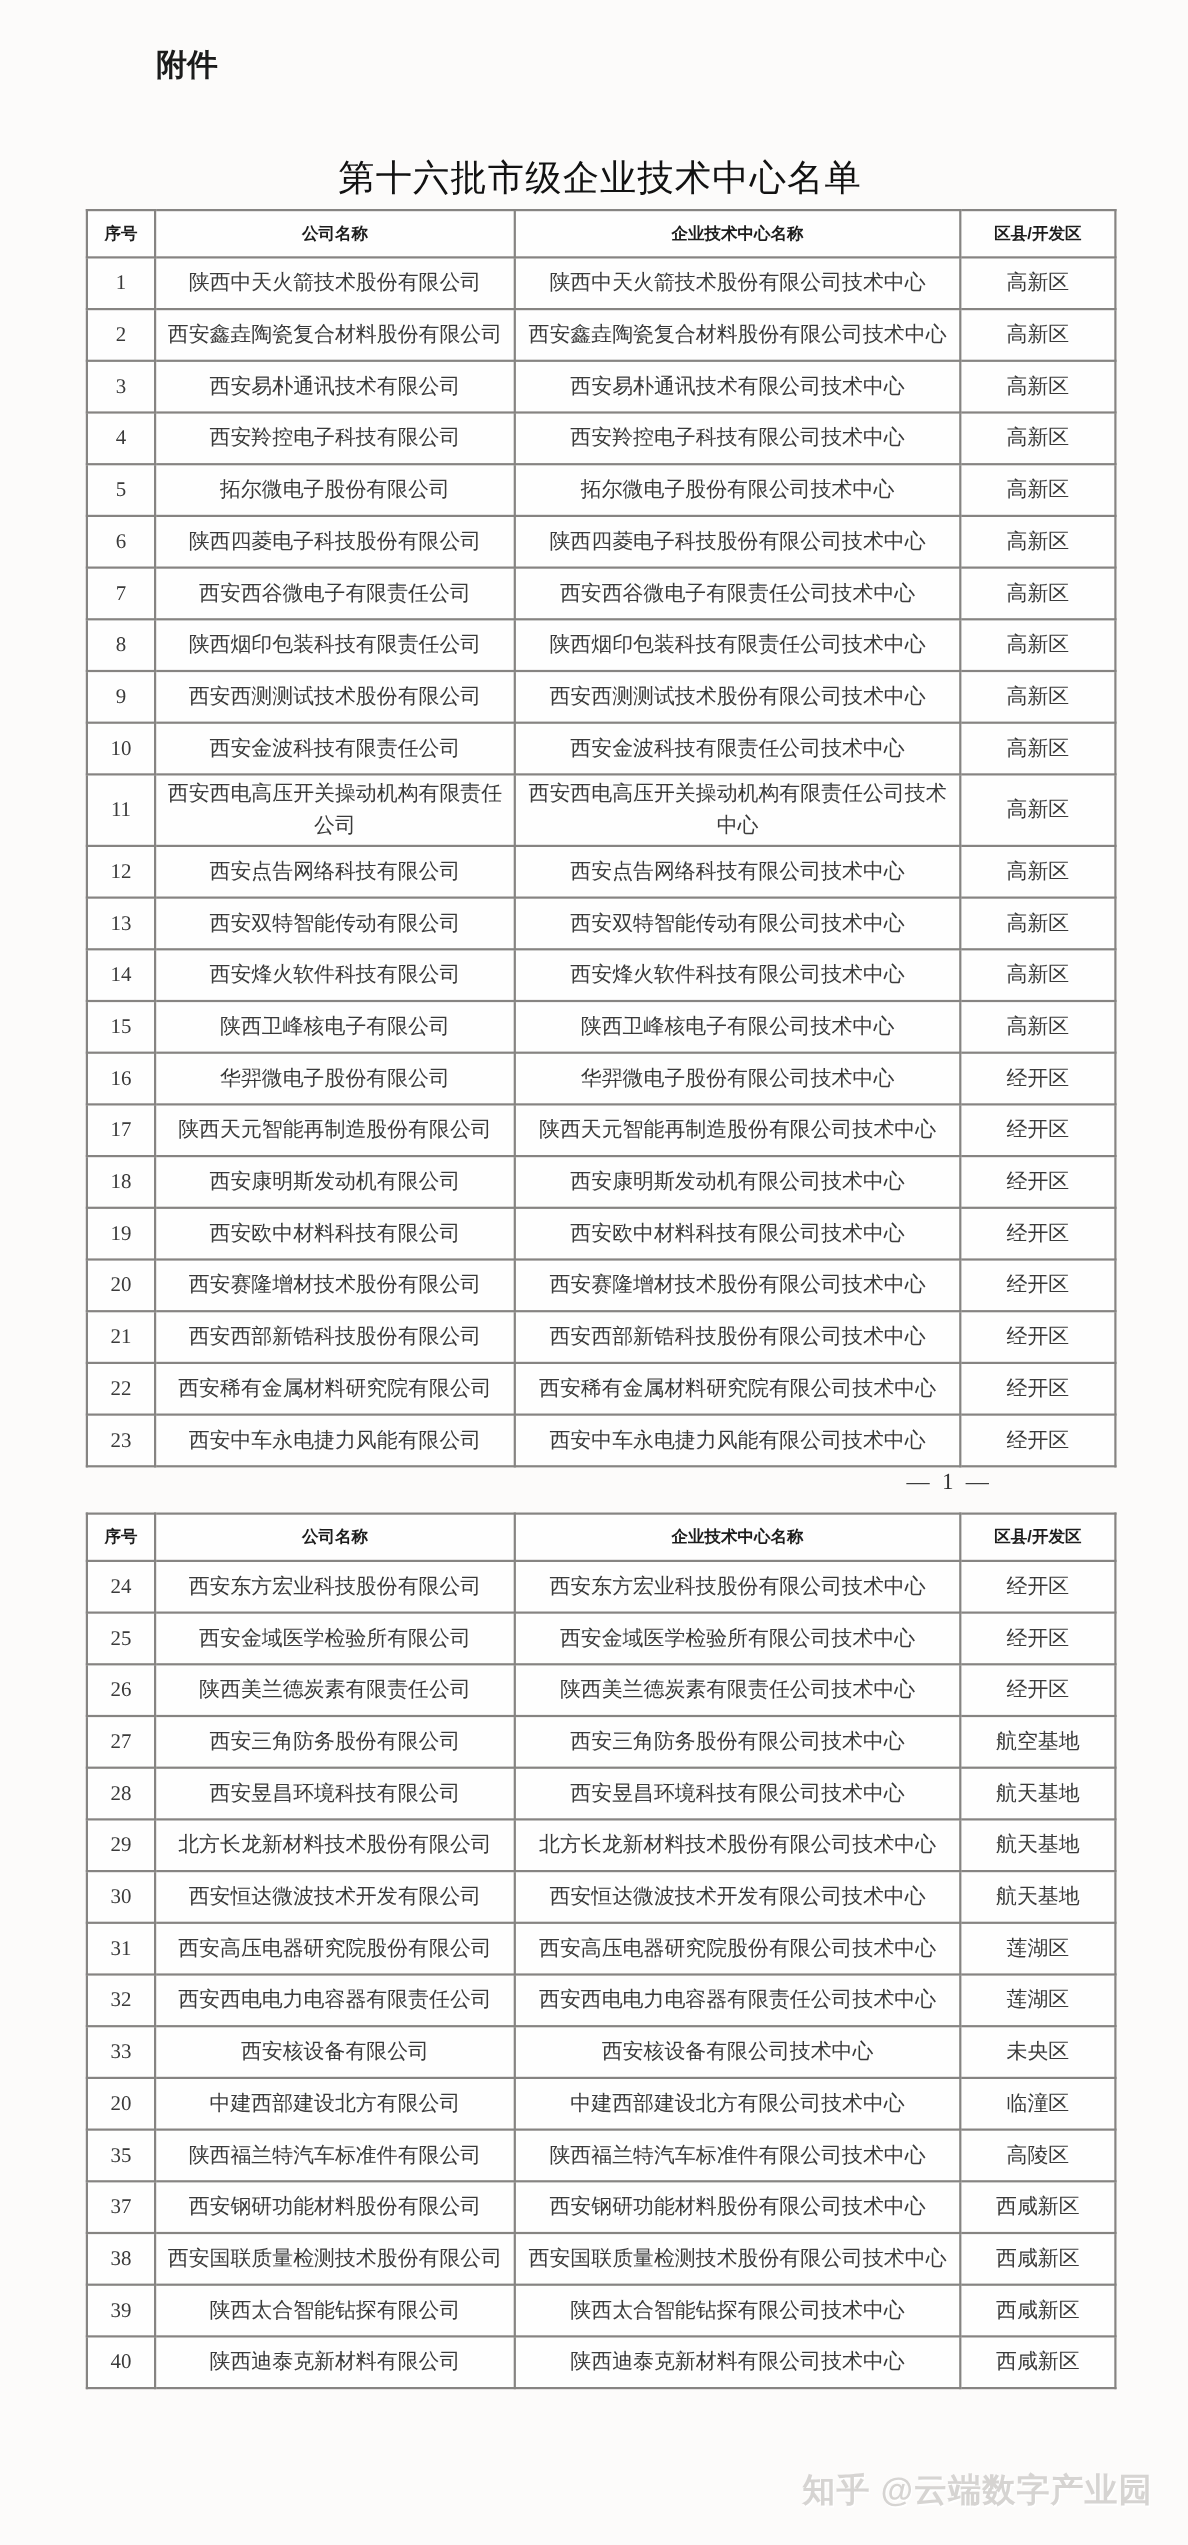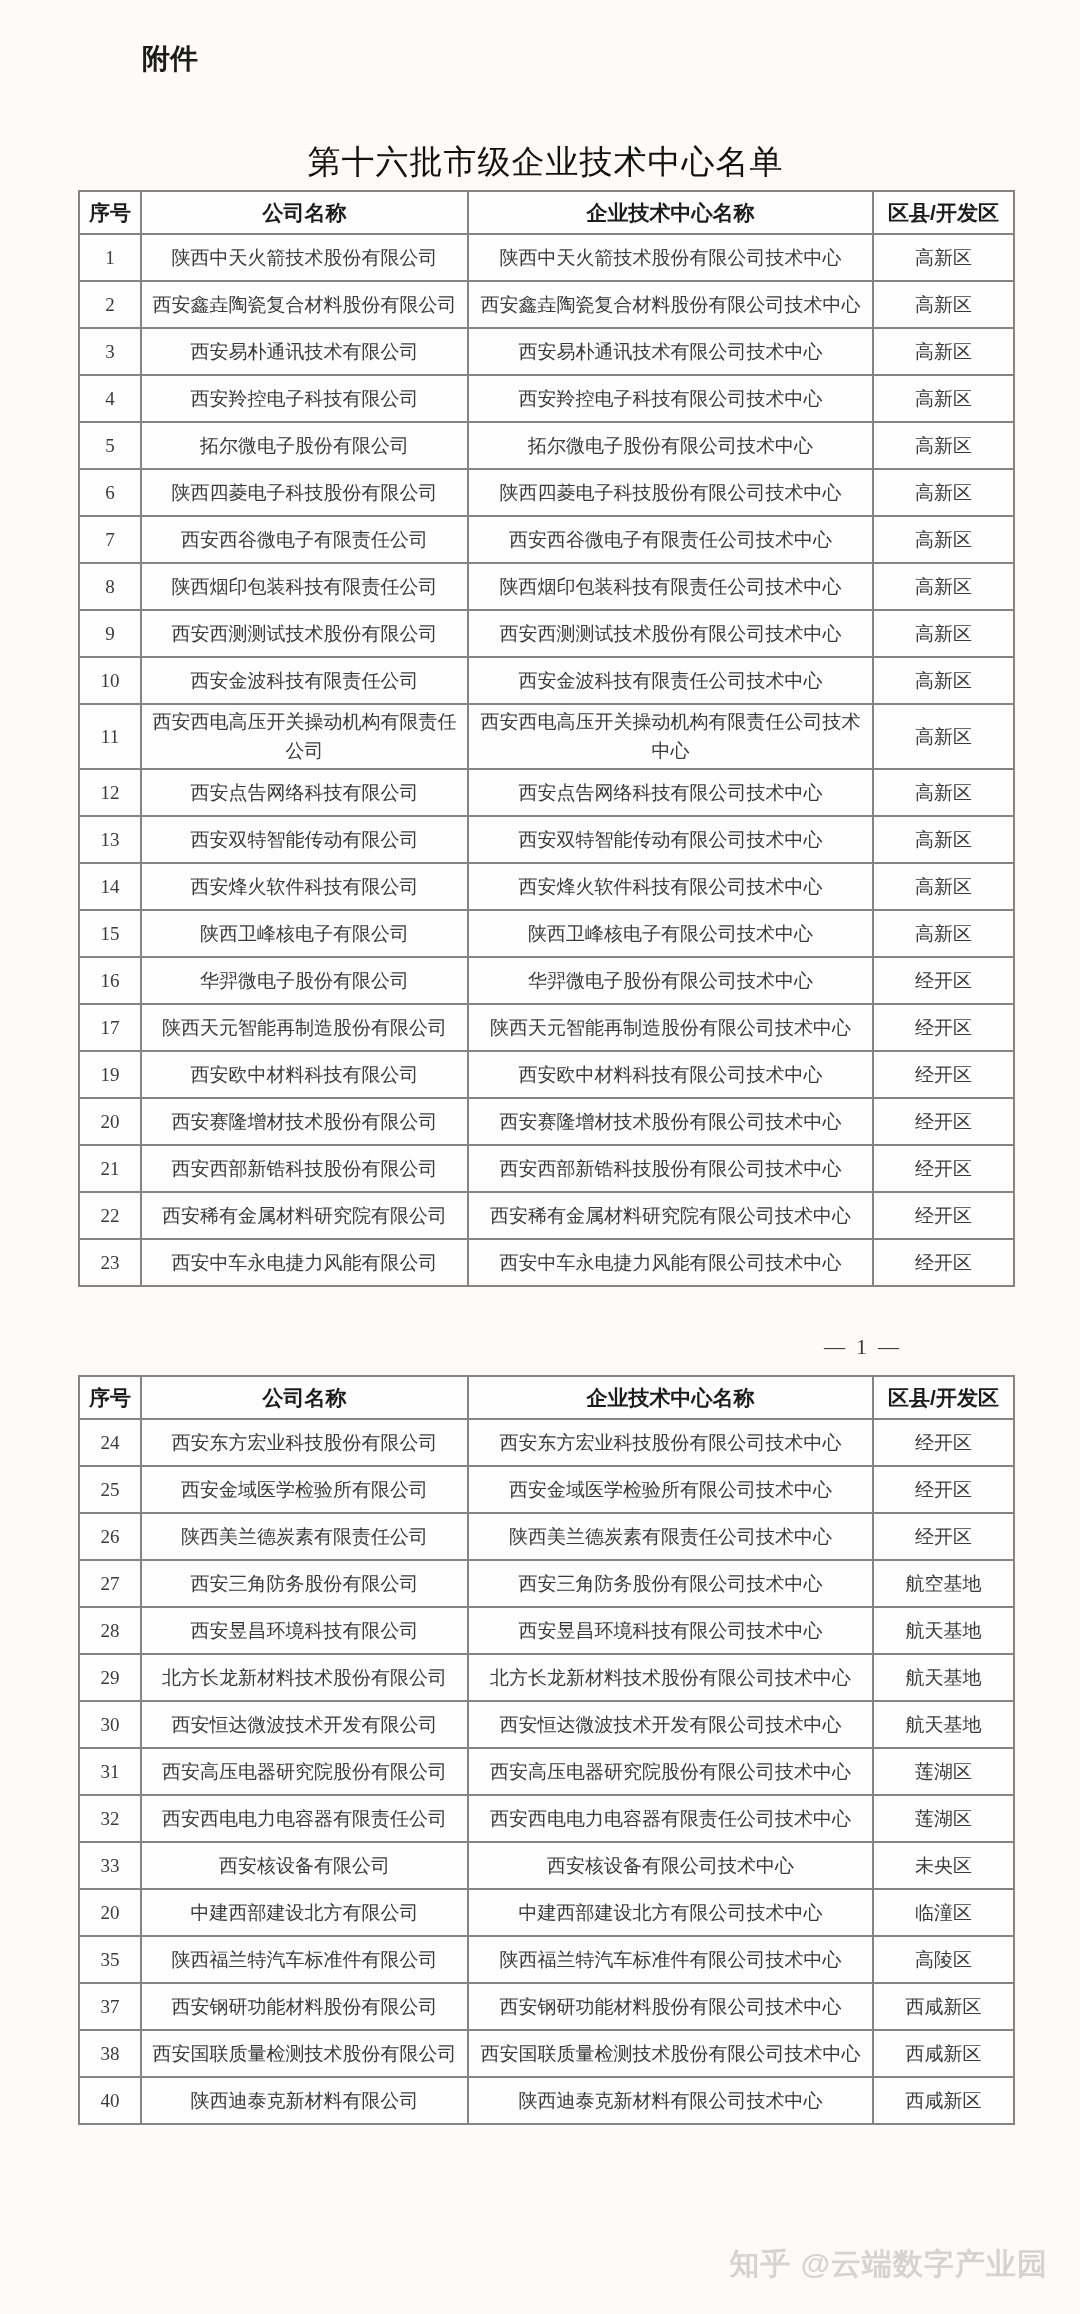--- a/index.html
+++ b/index.html
@@ -50,21 +50,21 @@
   col.c-district { width: 141px; }
   .list-table th, .list-table td {
     border: 2px solid #868482;
     text-align: center;
     vertical-align: middle;
     overflow: hidden;
   }
   .list-table th {
     height: 37px;
     padding: 2px 4px;
-    font-size: 21px;
+    font-size: 15px;
     font-weight: 700;
     color: #1c1c1c;
     font-family: "Liberation Sans", sans-serif;
   }
   .list-table td {
     height: 41px;
     padding: 2px 8px;
     font-size: 19px;
     line-height: 1.55;
     color: #3a3a3a;
@@ -210,20 +210,26 @@
           <td>华羿微电子股份有限公司技术中心</td>
           <td>经开区</td>
         </tr>
         <tr>
           <td>17</td>
           <td>陕西天元智能再制造股份有限公司</td>
           <td>陕西天元智能再制造股份有限公司技术中心</td>
           <td>经开区</td>
         </tr>
         <tr>
+          <td>18</td>
+          <td>西安康明斯发动机有限公司</td>
+          <td>西安康明斯发动机有限公司技术中心</td>
+          <td>经开区</td>
+        </tr>
+        <tr>
           <td>19</td>
           <td>西安欧中材料科技有限公司</td>
           <td>西安欧中材料科技有限公司技术中心</td>
           <td>经开区</td>
         </tr>
         <tr>
           <td>20</td>
           <td>西安赛隆增材技术股份有限公司</td>
           <td>西安赛隆增材技术股份有限公司技术中心</td>
           <td>经开区</td>
@@ -345,20 +351,26 @@
           <td>西安钢研功能材料股份有限公司技术中心</td>
           <td>西咸新区</td>
         </tr>
         <tr>
           <td>38</td>
           <td>西安国联质量检测技术股份有限公司</td>
           <td>西安国联质量检测技术股份有限公司技术中心</td>
           <td>西咸新区</td>
         </tr>
         <tr>
+          <td>39</td>
+          <td>陕西太合智能钻探有限公司</td>
+          <td>陕西太合智能钻探有限公司技术中心</td>
+          <td>西咸新区</td>
+        </tr>
+        <tr>
           <td>40</td>
           <td>陕西迪泰克新材料有限公司</td>
           <td>陕西迪泰克新材料有限公司技术中心</td>
           <td>西咸新区</td>
         </tr>
       </tbody>
   </table>
 
   <div class="watermark">知乎 @云端数字产业园</div>
 

